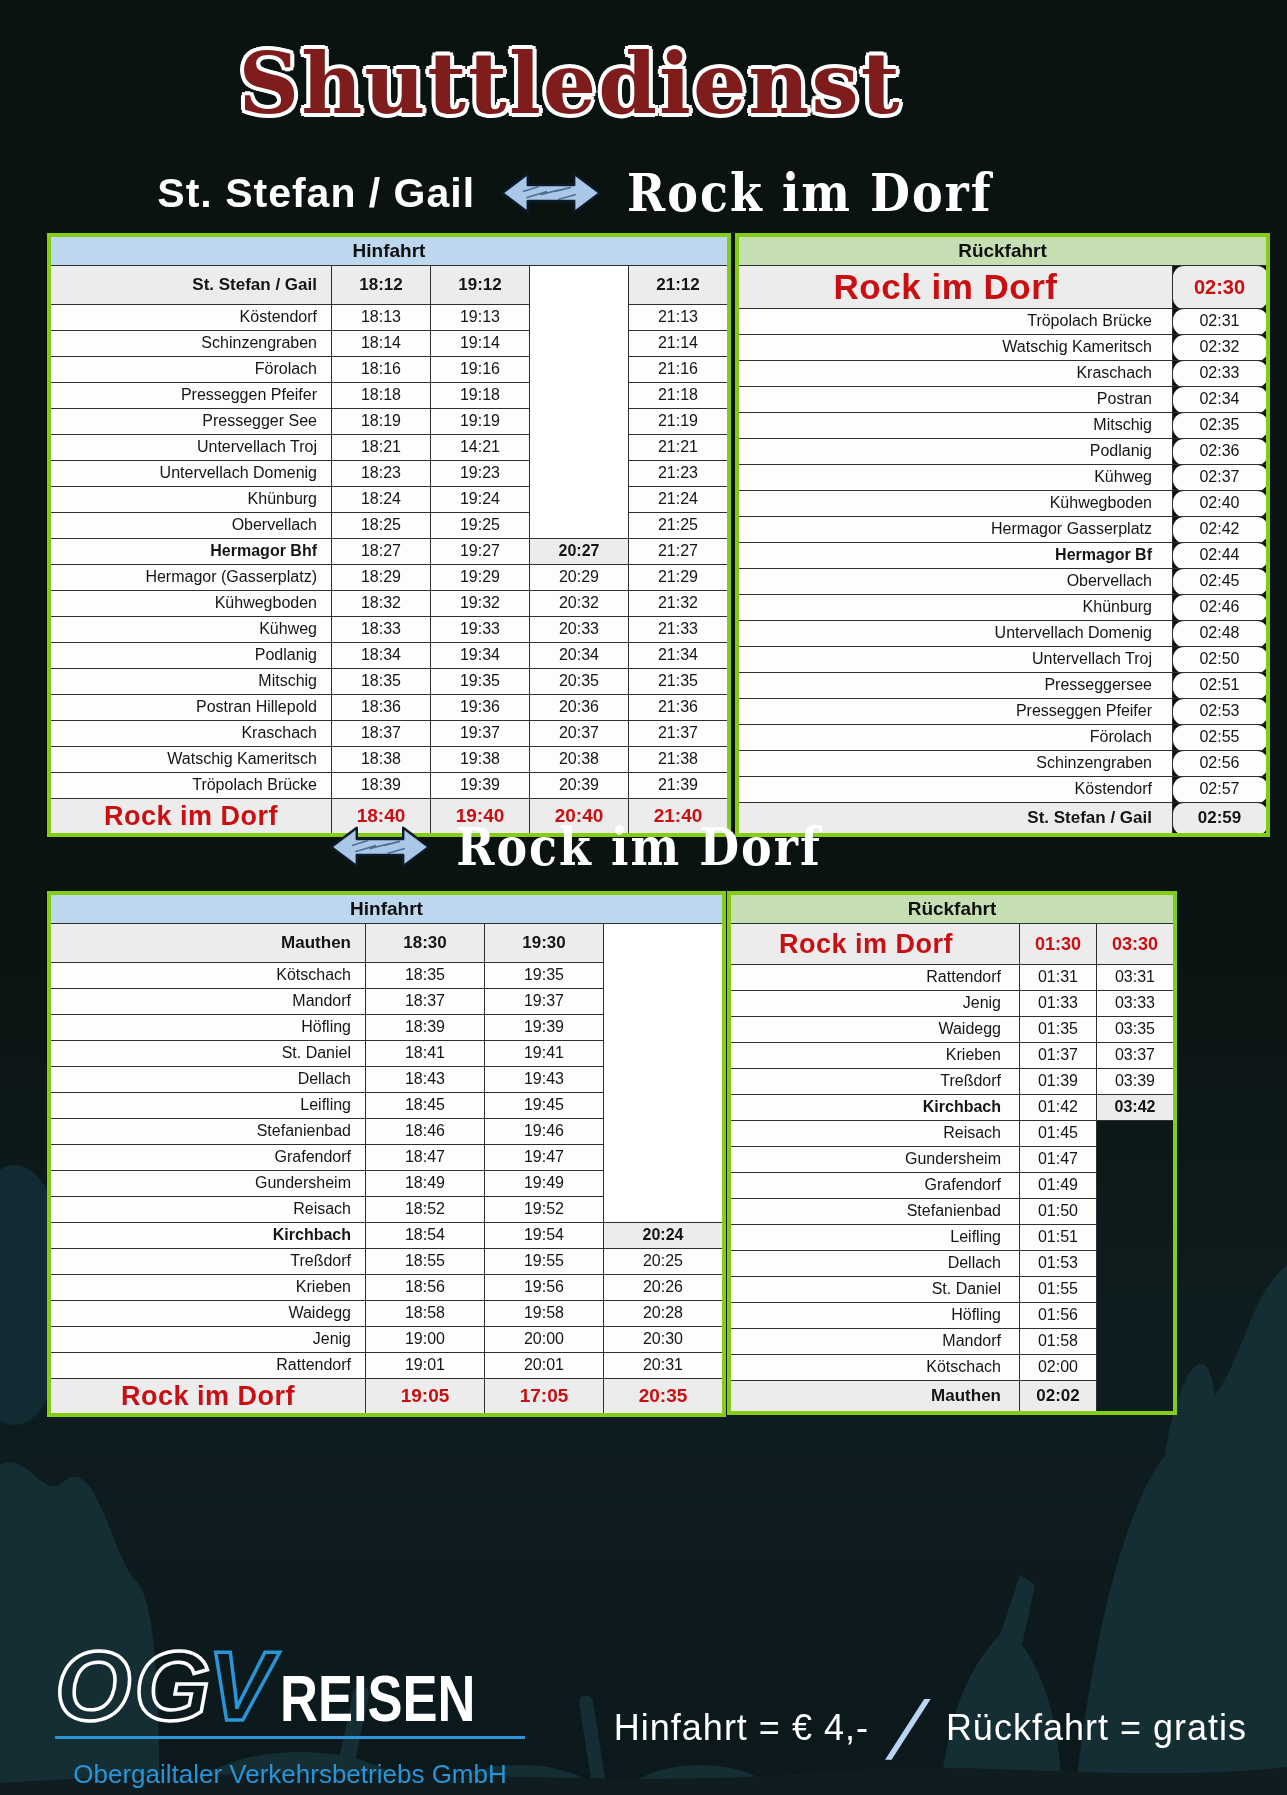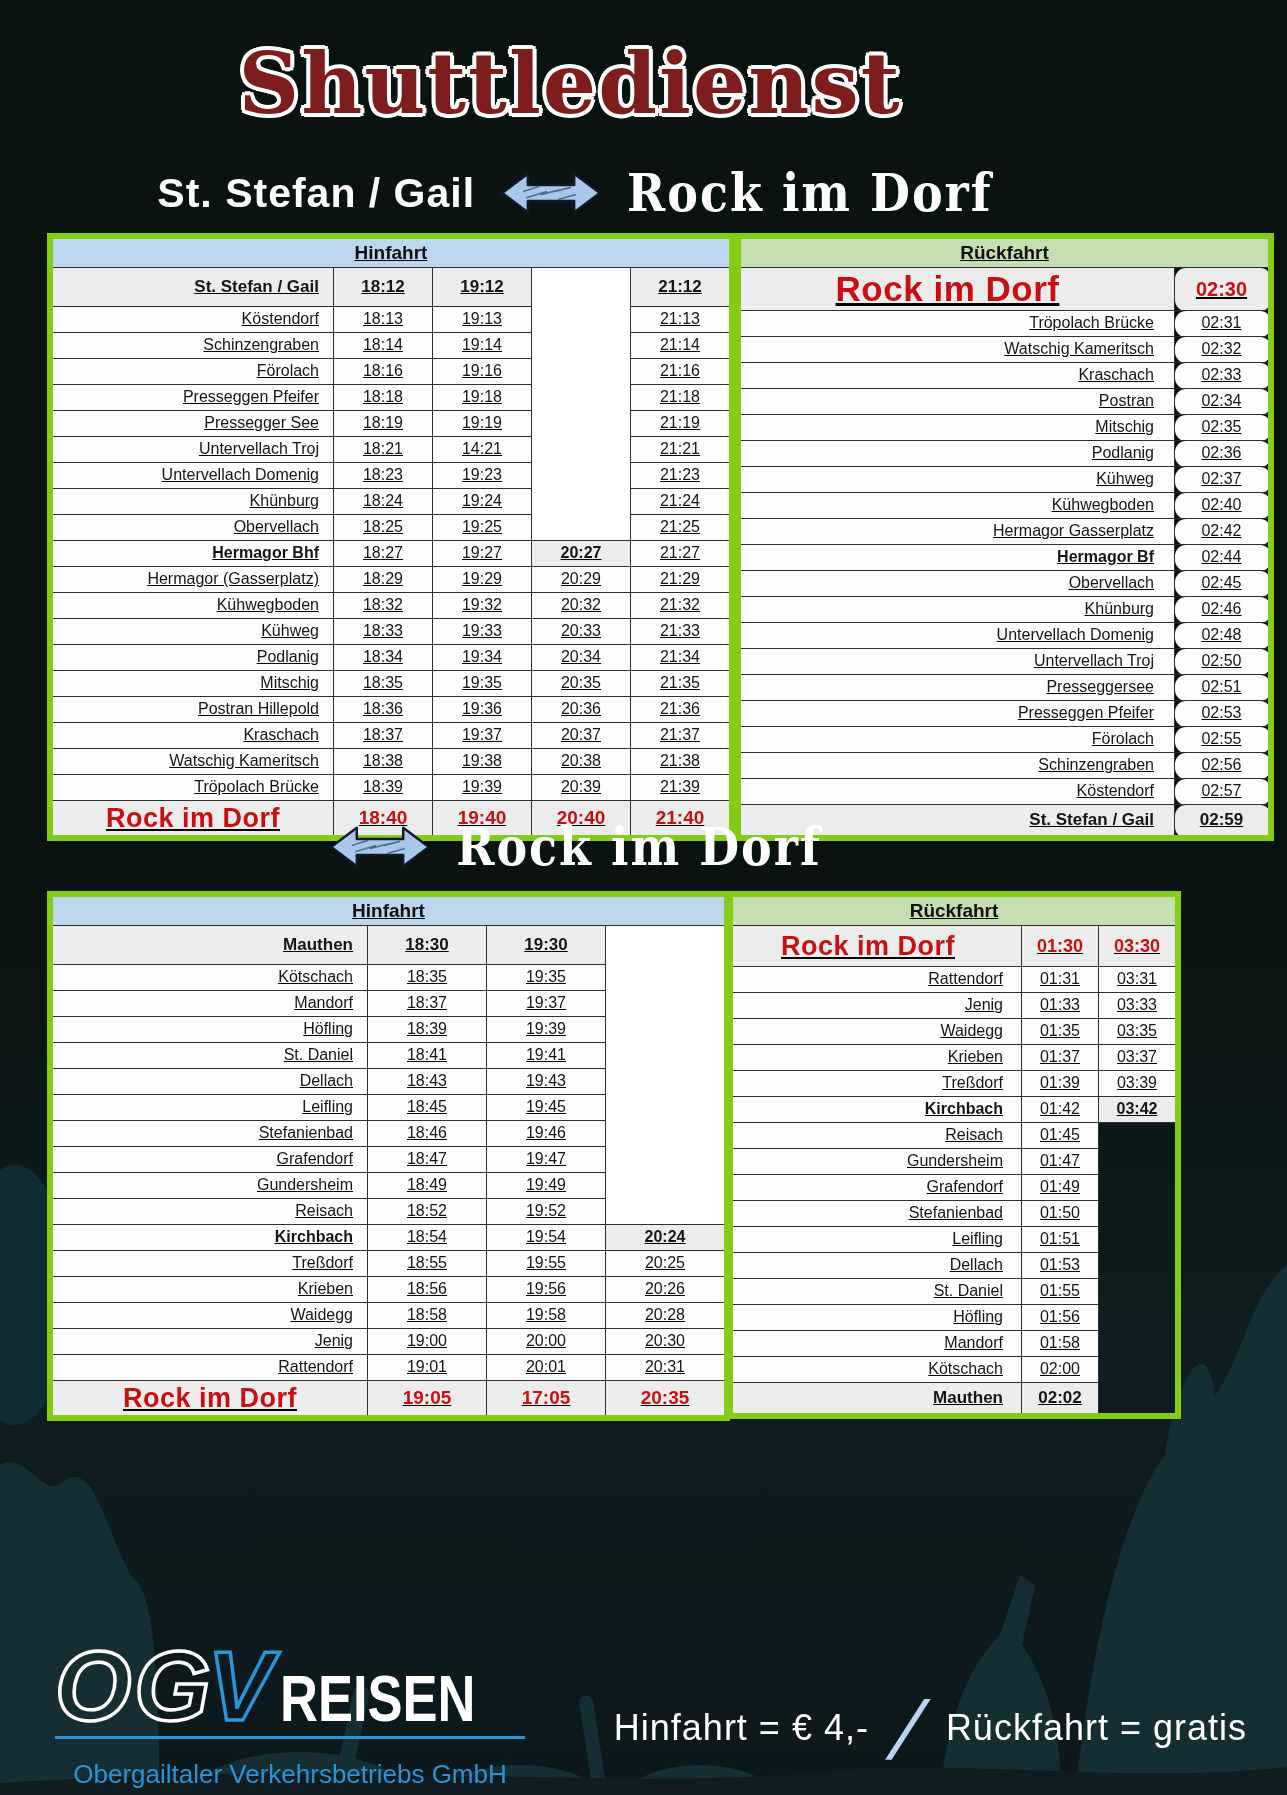--- a/index.html
+++ b/index.html
@@ -31,21 +31,21 @@
     transform:scaleY(1.12);display:inline-block;
   }
   .arrow{width:104px;height:52px;flex:0 0 auto;}
 
   
   .tbl{position:absolute;z-index:2;}
   #t1h{left:47px;top:233px;}
   #t1r{left:735px;top:233px;}
   #t2h{left:47px;top:891px;}
   #t2r{left:727px;top:891px;}
-  table{border-collapse:collapse;border:6px solid #84cc16;text-decoration:underline;}
+  table{border-collapse:collapse;border:4px solid #84cc16;}
   td{
     border:1px solid #2f2f2f;background:#fdfdfd;color:#151515;
     font-size:16px;padding:0;line-height:1.05;
   }
   tr.band td{font-weight:bold;font-size:19px;text-align:center;height:28px;color:#101010;}
   td.station{text-align:right;padding-right:14px;}
   td.time{text-align:center;}
   tr.data td{height:25px;}
   tr.origin td{background:#ececec;font-weight:bold;font-size:17px;height:38px;}
   tr.dest td{background:#ececec;font-weight:bold;font-size:17px;height:30px;}

